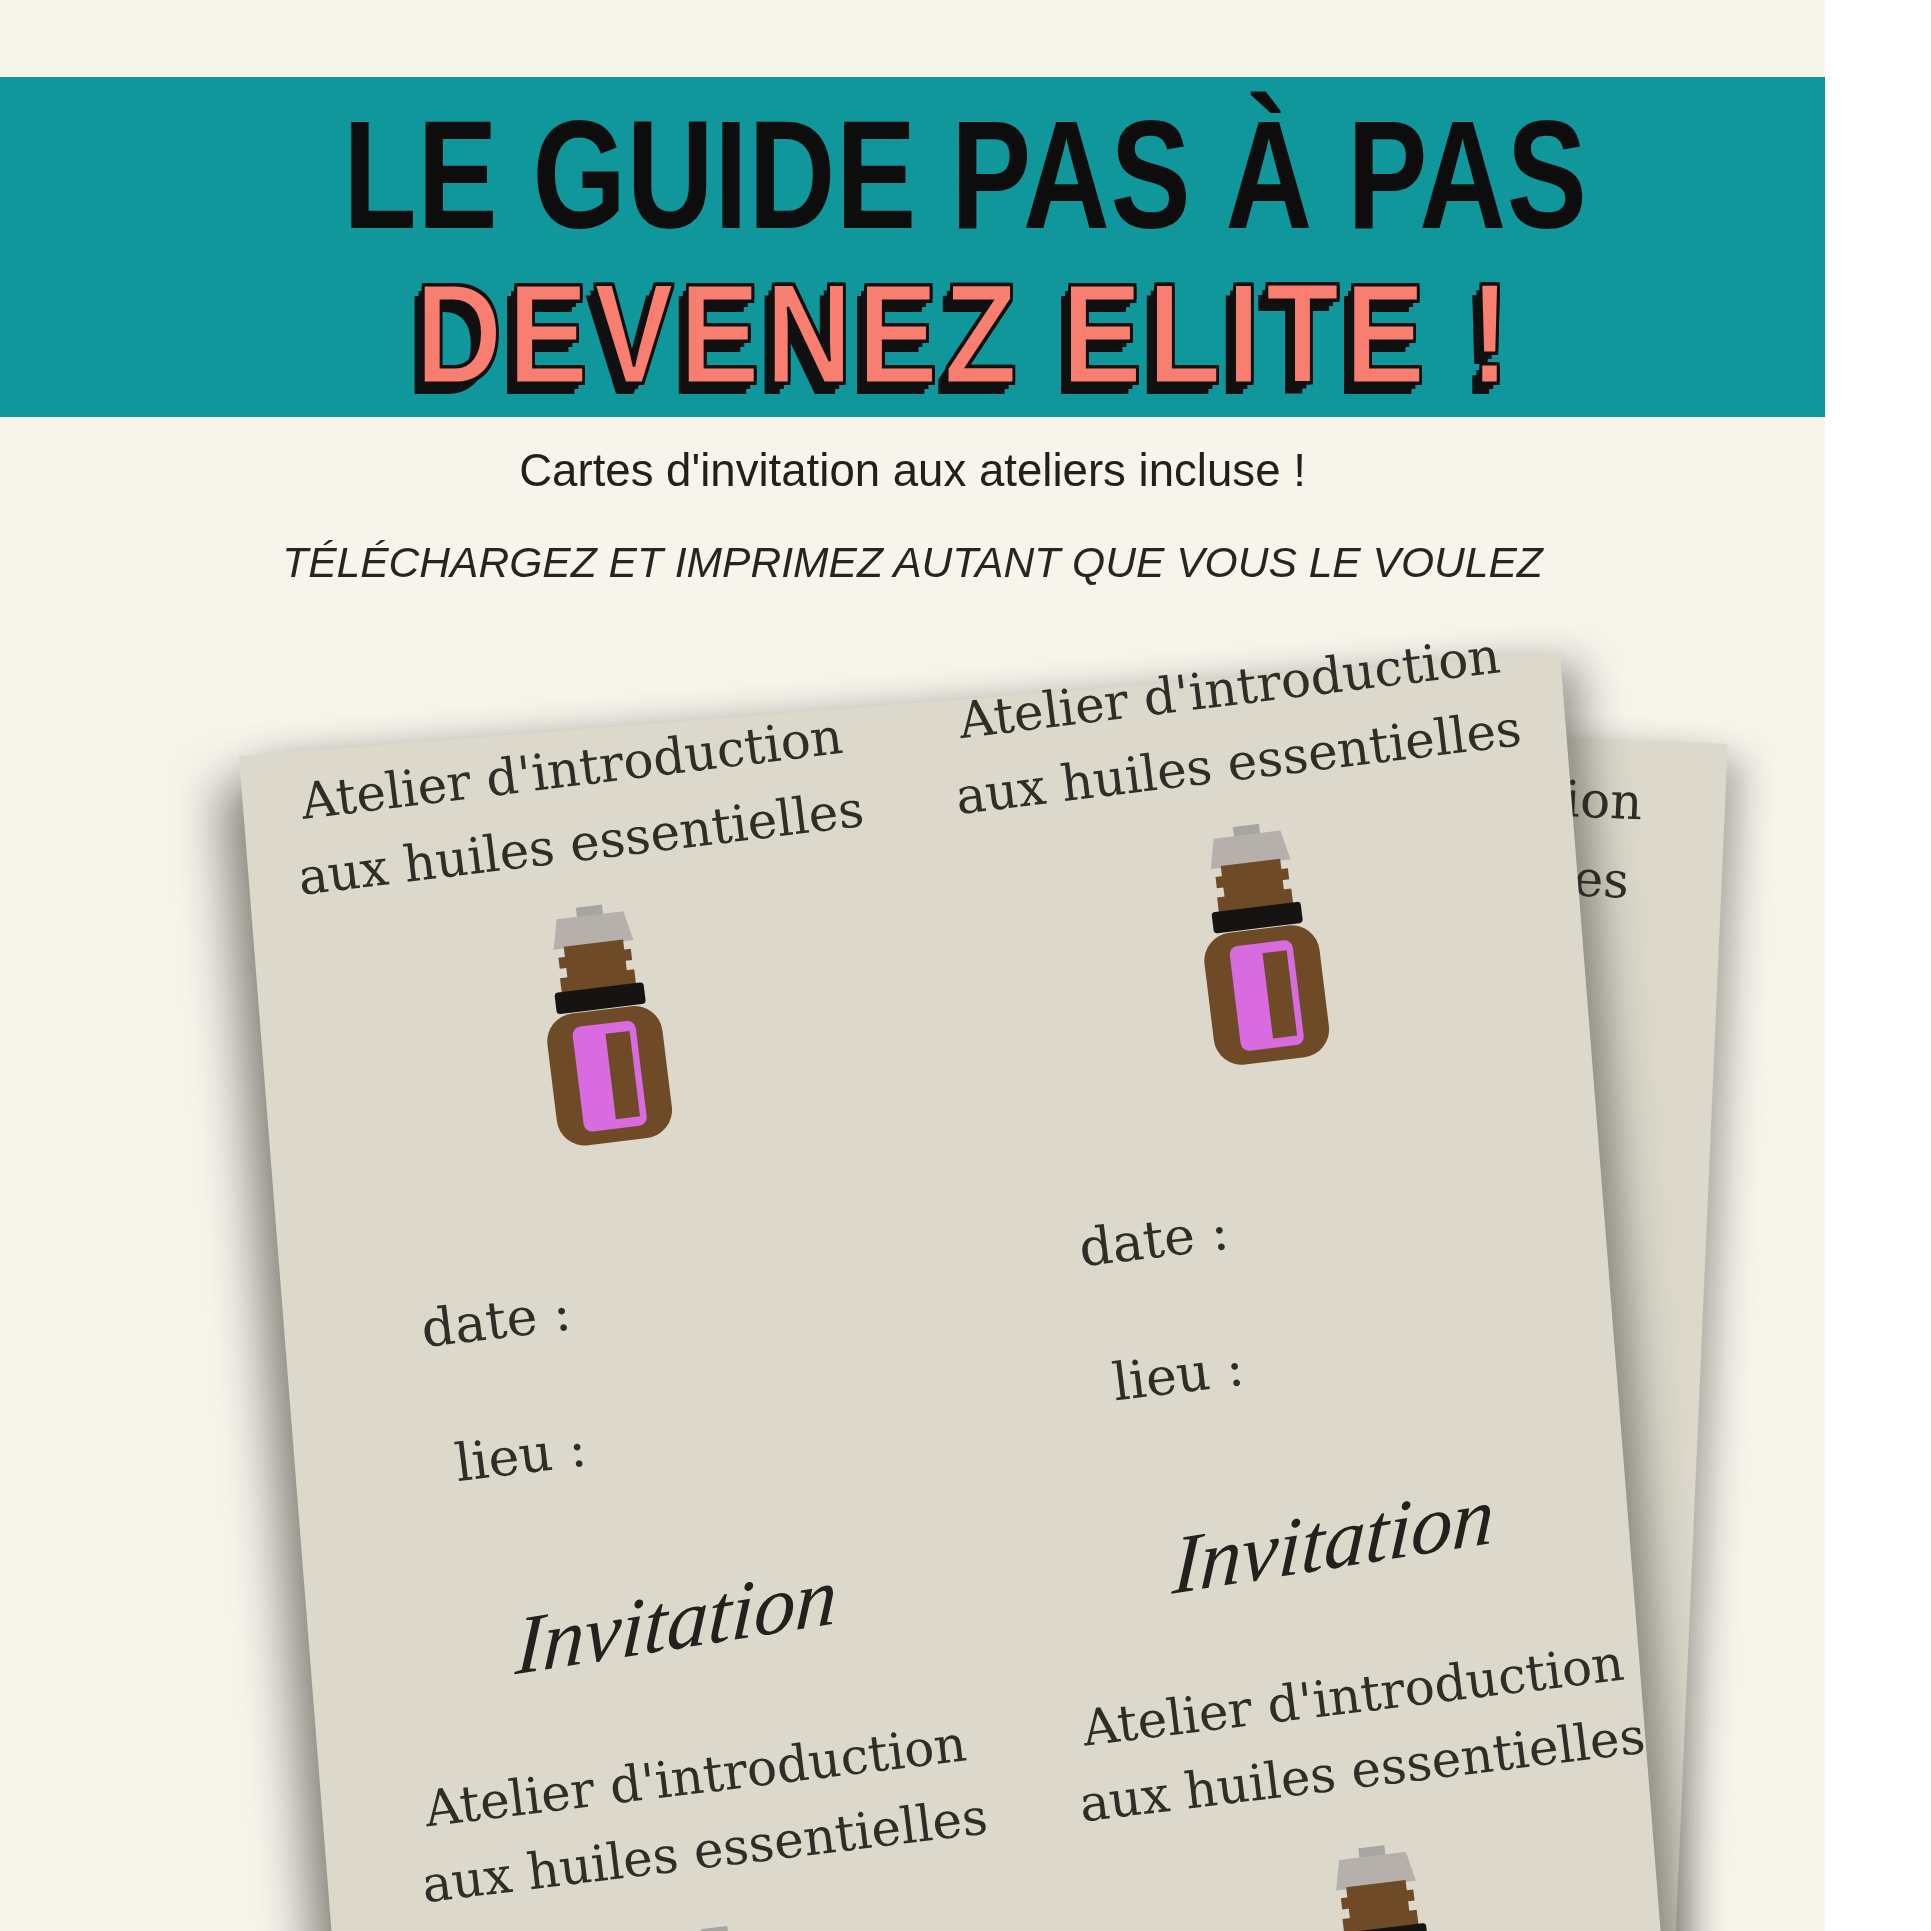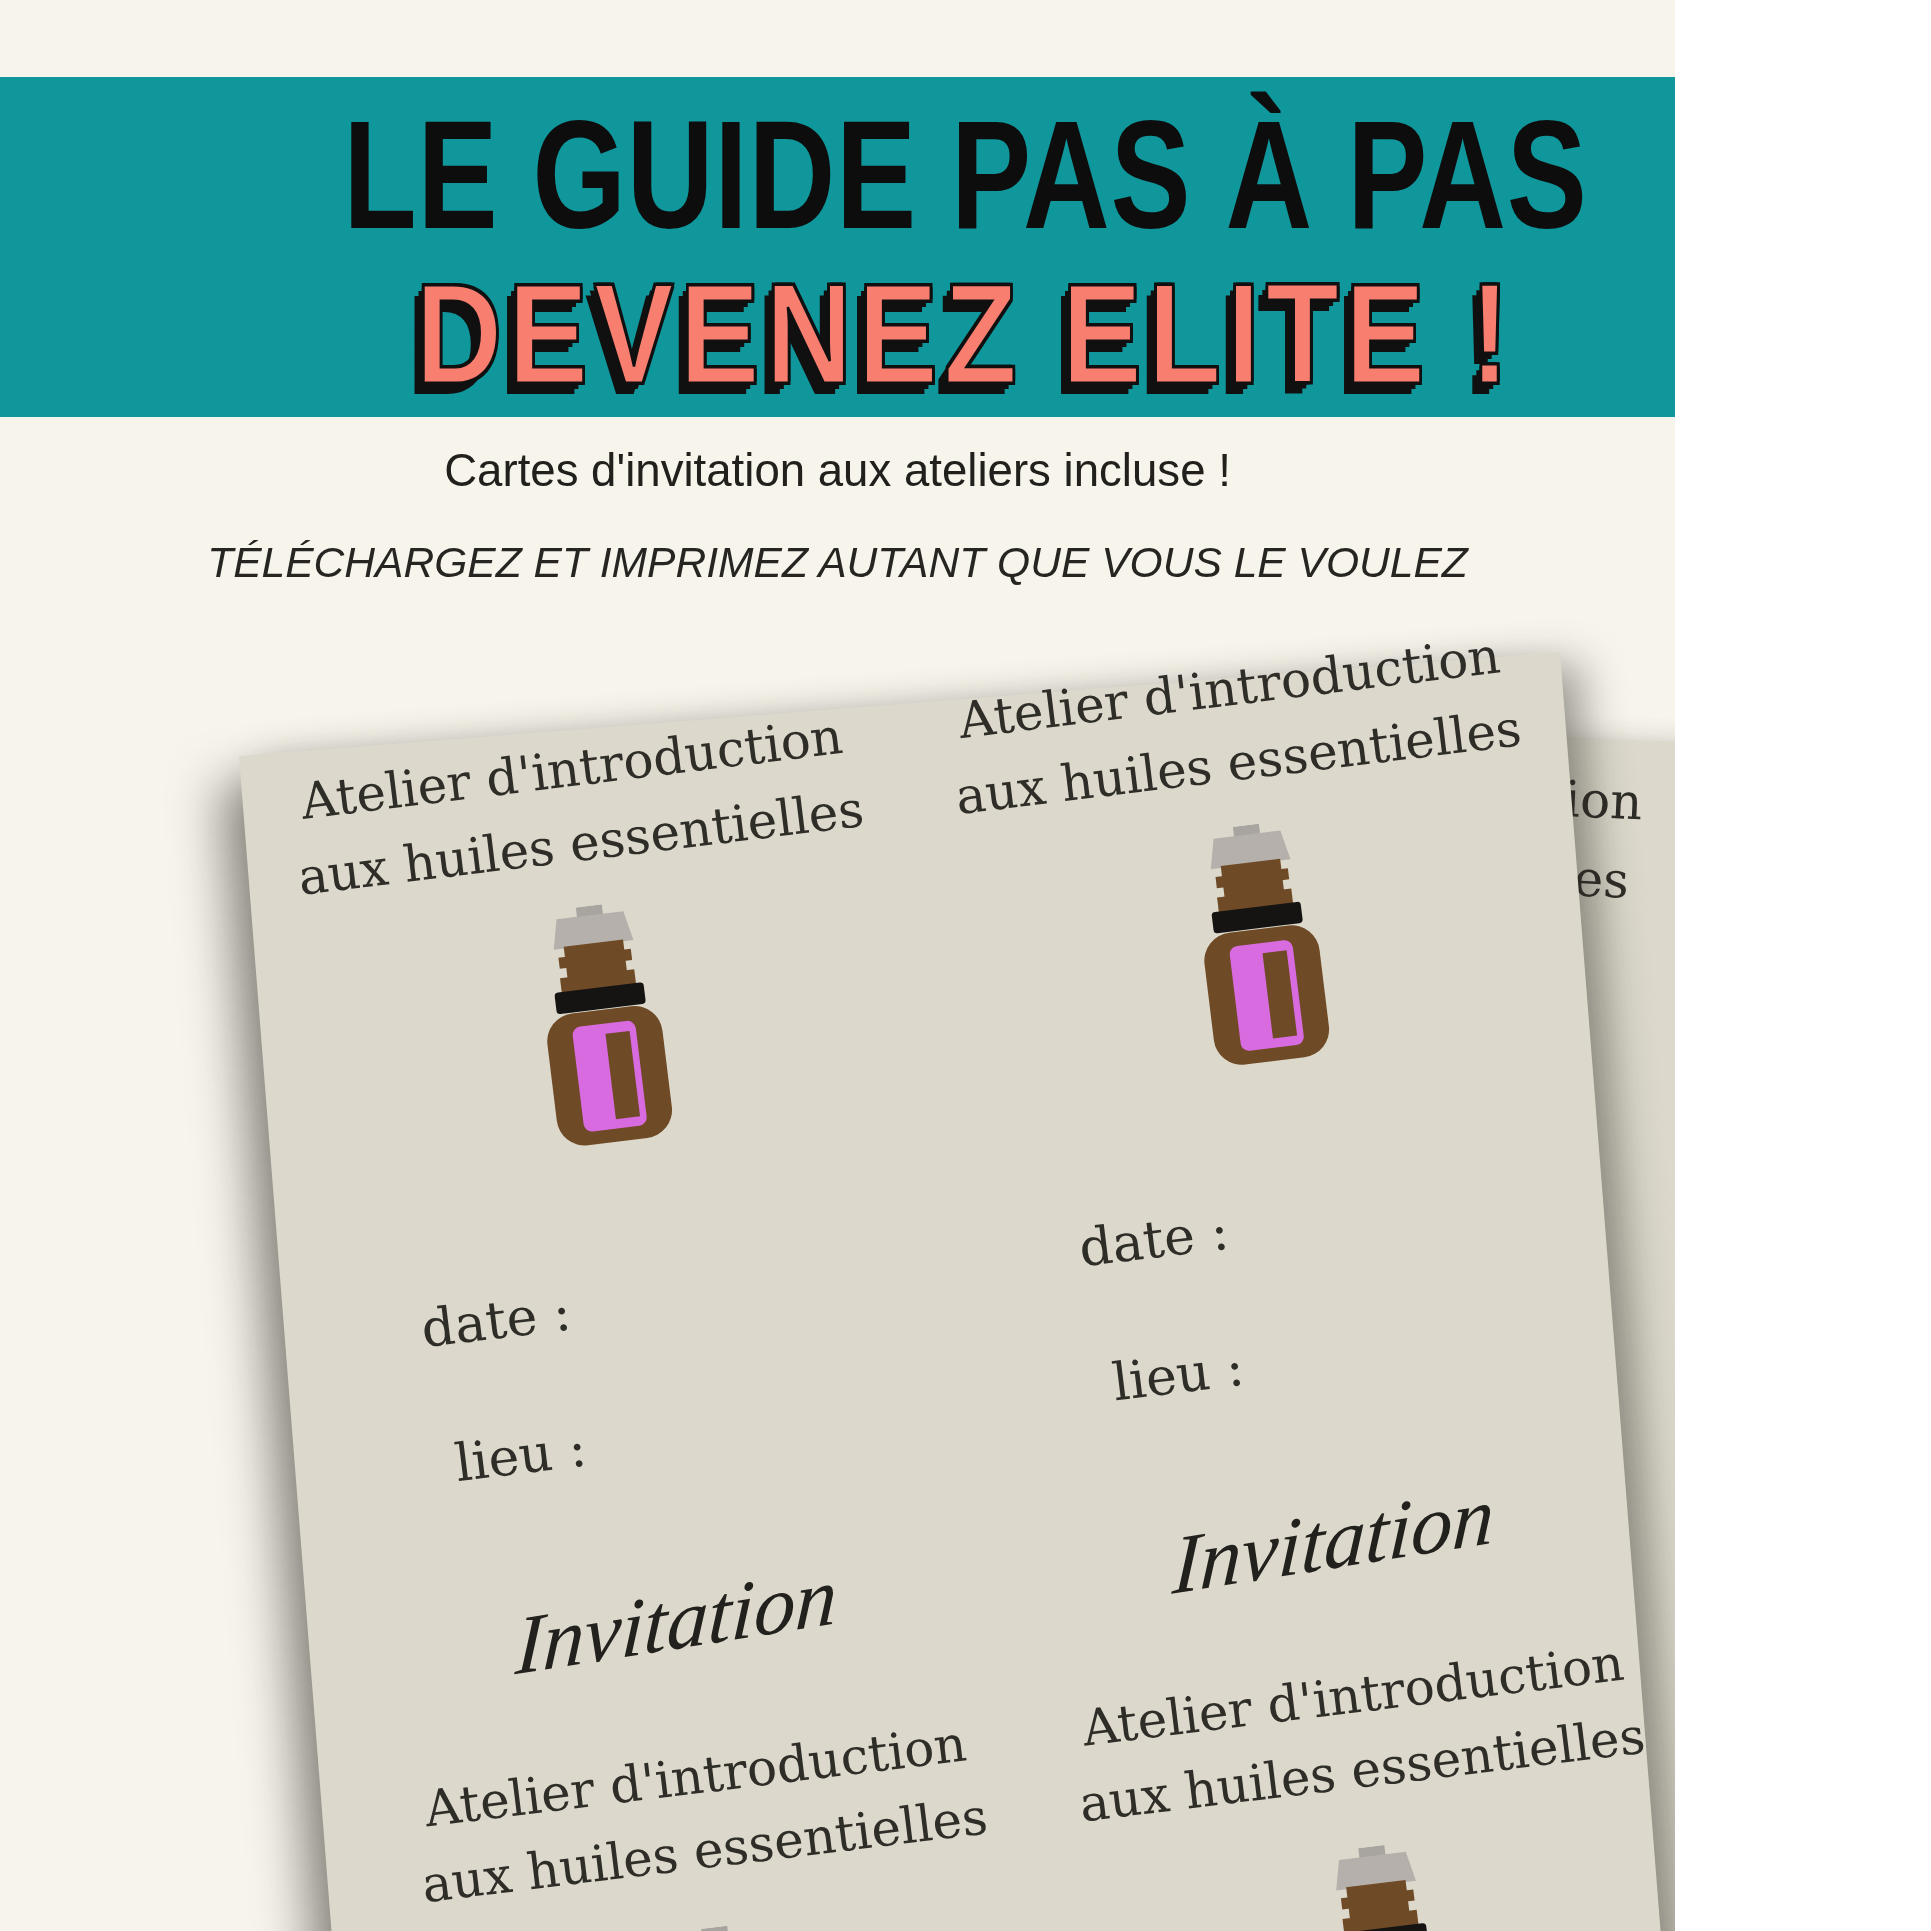--- a/index.html
+++ b/index.html
@@ -1,18 +1,18 @@
 <!DOCTYPE html>
 <html style="--page-bg: #f7f4ec; --teal: #0f979c; --ink: #0d0d0d; --coral: #f87e70; --card-bg: #dcd9cc; --card-ink: #2f2d28; --bottle-brown: #6f4a26; --bottle-label: #d96be0; --bottle-cap: #b5b0ab; --bottle-band: #151413;"><head>
 <meta charset="utf-8">
 <style>
   html,body{margin:0;padding:0;}
   .page{
     position:relative;
-    width:1675px;height:1931px;
+    width:1825px;height:1931px;
     background:var(--page-bg,#f7f4ec);
     overflow:hidden;
     font-family:"Liberation Sans",sans-serif;
   }
   
   .banner{
     position:absolute;left:0;top:77px;width:1931px;height:340px;
     background:var(--teal,#0f979c);
   }
   .banner-title{

